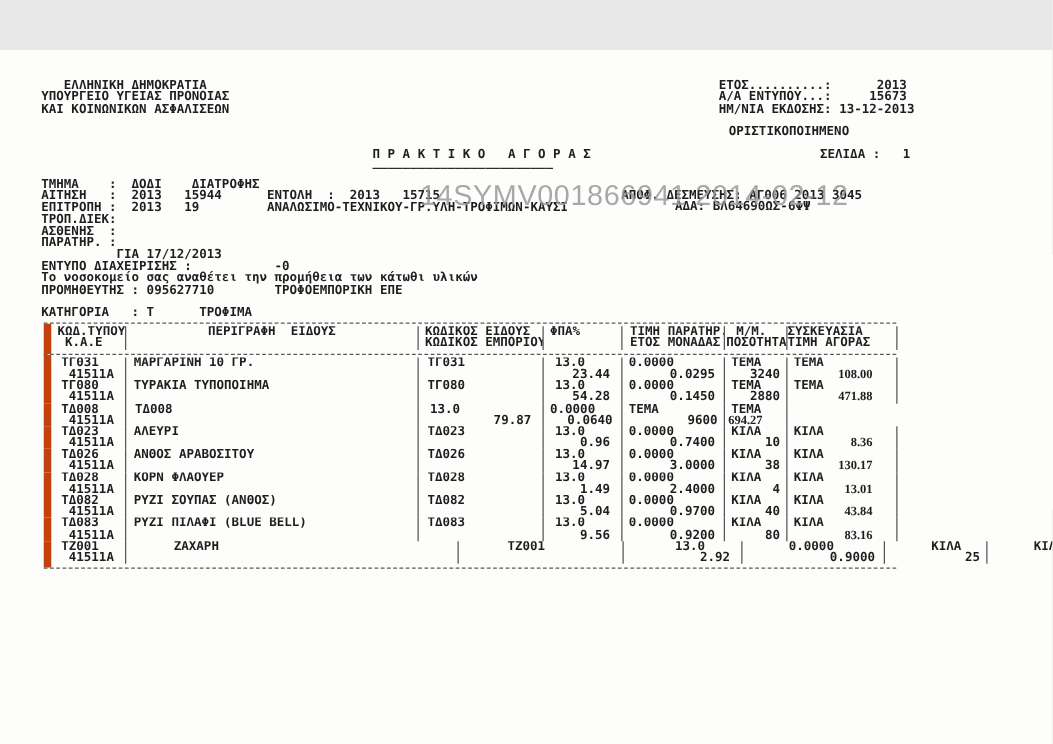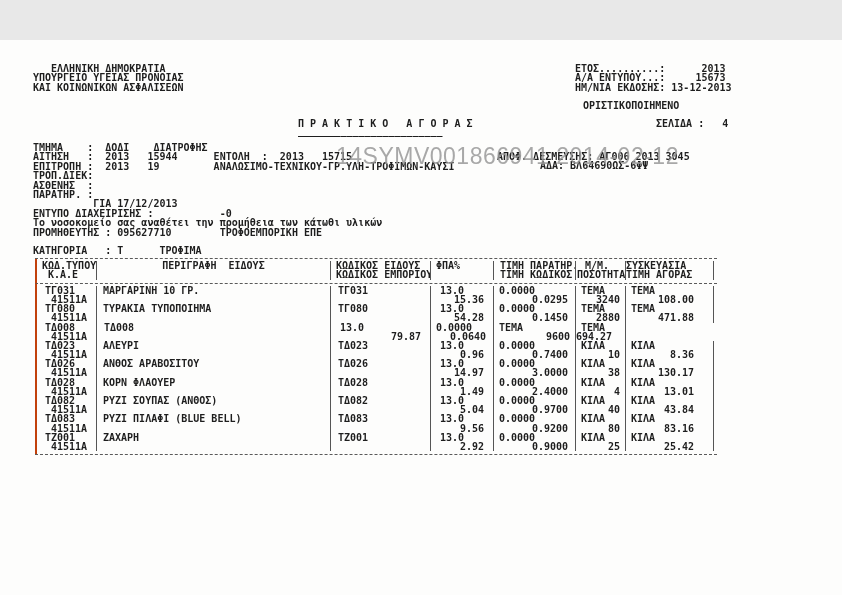--- a/index.html
+++ b/index.html
@@ -13,59 +13,59 @@
     position:absolute;left:336px;top:103px;z-index:5;pointer-events:none;
     font-family:"Liberation Sans",sans-serif;font-weight:normal;
     font-size:23px;color:#9a9a9a;opacity:.85;letter-spacing:.5px;white-space:pre;
   }
   
   .table{
     position:absolute;left:35px;top:218px;width:682px;
     border-top:1px dashed #5a5a5a;border-bottom:1px dashed #5a5a5a;
     font-size:10px;
   }
-  .grid7{display:grid;grid-template-columns:60px 234px 100px 63px 82px 50px 88px;border-left:2px solid #c2410c;}
+  .grid7{display:grid;grid-template-columns:60px 234px 100px 63px 82px 50px 88px;border-left:6px solid #c2410c;}
   .c{border-right:1px solid #555;overflow:hidden;}
   .thead{border-bottom:1px dashed #5a5a5a;padding:2px 0 3px;}
   .thead .h1,.thead .h2{height:9.4px;line-height:9.4px;white-space:pre;}
   .trow{padding:0;}
   .trow .l1,.trow .l2{height:9.2px;line-height:9.2px;white-space:pre;}
   .tbody .trow:first-child{padding-top:2px;}
-  .tbody .trow:last-child{padding-bottom:3px;}
+  .tbody .trow:last-child{padding-bottom:3px;gap:32px;}
   
   .hc1 .h1{padding-left:5px;} .hc1 .h2{padding-left:11px;}
   .hc2 .h1{text-align:center;}
   .hc3 .h1,.hc3 .h2{padding-left:5px;}
   .hc4 .h1{padding-left:5px;}
   .hc5 .h1,.hc5 .h2{padding-left:6px;}
   .hc6 .h1{padding-left:9px;} .hc6 .h2{padding-left:1px;}
   .hc7 .h1,.hc7 .h2{text-align:left;}
   
   .c1 .l1{padding-left:8px;} .c1 .l2{padding-left:14px;}
   .c2 .l1{padding-left:6px;}
   .c3 .l1{padding-left:7px;}
   .c4 .l1{padding-left:9px;}  .c4 .l2{text-align:right;padding-right:9px;}
   .c5 .l1{padding-left:5px;}  .c5 .l2{text-align:right;padding-right:7px;}
   .c6 .l1{padding-left:5px;}  .c6 .l2{text-align:right;padding-right:5px;}
-  .c7 .l1{padding-left:5px;}  .c7 .l2{text-align:right;padding-right:19px;}
+  .c7 .l1{padding-left:5px;}  .c7 .l2{text-align:right;padding-right:19px;font-family:Liberation Serif, serif;}
 </style>
 </head>
 <body>
 
 <div class="page">
 
   <div class="abs lines" style="left:33px;top:24px;"><div>   ΕΛΛΗΝΙΚΗ ΔΗΜΟΚΡΑΤΙΑ</div><div>ΥΠΟΥΡΓΕΙΟ ΥΓΕΙΑΣ ΠΡΟΝΟΙΑΣ</div><div>ΚΑΙ ΚΟΙΝΩΝΙΚΩΝ ΑΣΦΑΛΙΣΕΩΝ</div></div>
 
   <div class="abs lines" style="left:575px;top:24px;"><div>ΕΤΟΣ..........:      2013</div><div>Α/Α ΕΝΤΥΠΟΥ...:     15673</div><div>ΗΜ/ΝΙΑ ΕΚΔΟΣΗΣ: 13-12-2013</div></div>
 
 
   <div class="abs" style="left:583px;top:61px;">ΟΡΙΣΤΙΚΟΠΟΙΗΜΕΝΟ</div>
 
   <div class="abs" style="left:298px;top:79px;">Π Ρ Α Κ Τ Ι Κ Ο   Α Γ Ο Ρ Α Σ</div>
-  <div class="abs" style="left:656px;top:79px;">ΣΕΛΙΔΑ :   4</div>
+  <div class="abs" style="left:656px;top:79px;">ΣΕΛΙΔΑ :   1</div>
   <div class="abs" style="left:298px;top:86px;">________________________</div>
 
   <div class="watermark">14SYMV001866941 2014-02-12</div>
 
   <div class="abs lines" style="left:33px;top:103px;"><div>ΤΜΗΜΑ    :  ΔΟΔΙ    ΔΙΑΤΡΟΦΗΣ</div><div>ΑΙΤΗΣΗ   :  2013   15944      ΕΝΤΟΛΗ  :  2013   15715</div><div>ΕΠΙΤΡΟΠΗ :  2013   19         ΑΝΑΛΩΣΙΜΟ-ΤΕΧΝΙΚΟΥ-ΓΡ.ΥΛΗ-ΤΡΟΦΙΜΩΝ-ΚΑΥΣΙ</div><div>ΤΡΟΠ.ΔΙΕΚ:</div><div>ΑΣΘΕΝΗΣ  :</div><div>ΠΑΡΑΤΗΡ. :</div><div>          ΓΙΑ 17/12/2013</div><div>ΕΝΤΥΠΟ ΔΙΑΧΕΙΡΙΣΗΣ :           -0</div><div>Το νοσοκομείο σας αναθέτει την προμήθεια των κάτωθι υλικών</div><div>ΠΡΟΜΗΘΕΥΤΗΣ : 095627710        ΤΡΟΦΟΕΜΠΟΡΙΚΗ ΕΠΕ</div><div></div><div>ΚΑΤΗΓΟΡΙΑ   : Τ      ΤΡΟΦΙΜΑ</div></div>
 
   <div class="abs" style="left:497px;top:112px;text-align:center;">ΑΠΟΦ. ΔΕΣΜΕΥΣΗΣ: ΑΓ006 2013 3045</div>
   <div class="abs" style="left:540px;top:121px;">ΑΔΑ: ΒΛ64690ΩΣ-6ΦΨ</div>
 
   <div class="table">
@@ -81,21 +81,21 @@
       <div class="c hc3">
         <div class="h1">ΚΩΔΙΚΟΣ ΕΙΔΟΥΣ</div>
         <div class="h2">ΚΩΔΙΚΟΣ ΕΜΠΟΡΙΟΥ</div>
       </div>
       <div class="c hc4">
         <div class="h1">ΦΠΑ%</div>
         <div class="h2"></div>
       </div>
       <div class="c hc5">
         <div class="h1">ΤΙΜΗ ΠΑΡΑΤΗΡ.</div>
-        <div class="h2">ΤΙΜΗ ΚΩΔΙΚΟΣ</div>
+        <div class="h2">ΕΤΟΣ ΜΟΝΑΔΑΣ</div>
       </div>
       <div class="c hc6">
         <div class="h1">Μ/Μ.</div>
         <div class="h2">ΠΟΣΟΤΗΤΑ</div>
       </div>
       <div class="c hc7">
         <div class="h1">ΣΥΣΚΕΥΑΣΙΑ</div>
         <div class="h2">ΤΙΜΗ ΑΓΟΡΑΣ</div>
       </div>
     </div>
@@ -108,21 +108,21 @@
       <div class="c c2">
         <div class="l1">ΜΑΡΓΑΡΙΝΗ 10 ΓΡ.</div>
         <div class="l2"></div>
       </div>
       <div class="c c3">
         <div class="l1">ΤΓ031</div>
         <div class="l2"></div>
       </div>
       <div class="c c4">
         <div class="l1">13.0</div>
-        <div class="l2">15.36</div>
+        <div class="l2">23.44</div>
       </div>
       <div class="c c5">
         <div class="l1">0.0000</div>
         <div class="l2">0.0295</div>
       </div>
       <div class="c c6">
         <div class="l1">ΤΕΜΑ</div>
         <div class="l2">3240</div>
       </div>
       <div class="c c7">

